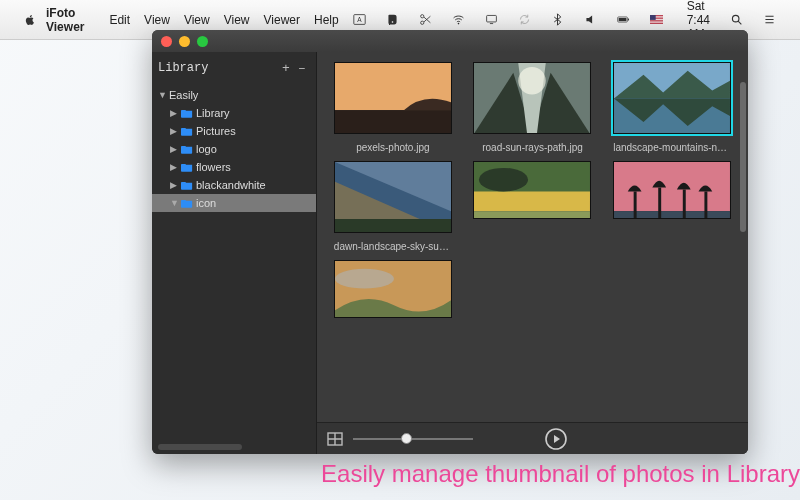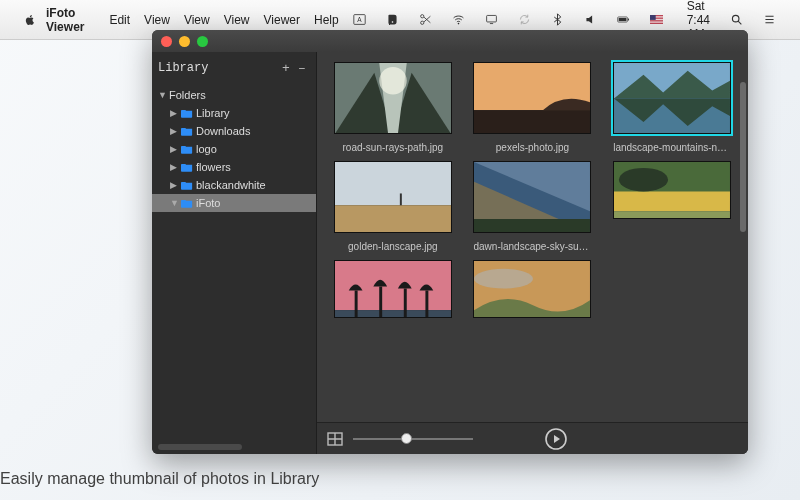--- a/index.html
+++ b/index.html
@@ -56,21 +56,21 @@
 
   .toolbar { height:32px; background:#343434; border-top:1px solid #222; display:flex; align-items:center; padding:0 10px; gap:10px; }
   .toolbar .grid-icon svg{width:16px;height:14px;display:block;fill:none;stroke:#bbb;stroke-width:1.4;}
   .toolbar .slider { position:relative; width:120px; height:14px; display:flex; align-items:center; }
   .toolbar .slider .track{height:2px;background:#777;width:100%;}
   .toolbar .slider .knob{position:absolute;left:48px;top:1px;width:11px;height:11px;border-radius:50%;background:#eee;border:1px solid #888;}
   .toolbar .spacer{flex:1;}
   .toolbar .play svg{width:24px;height:24px;display:block;stroke:#ccc;fill:none;stroke-width:1.6;}
 
   
-  .promo { position:absolute; left:0; right:0; bottom:12px; text-align:left; font-size:16px; color:#404040; font-weight:400; }
+  .promo { position:absolute; left:0; right:0; bottom:12px; text-align:right; font-size:24px; color:#ec4899; font-weight:400; }
 
   
   .art{position:absolute;inset:0;}
 </style>
 </head>
 <body>
 
 <div class="menubar">
   <span class="apple">
       <svg viewBox="0 0 16 16">
@@ -177,39 +177,39 @@
 
     <div class="sidebar">
       <div class="sidebar-header">
         <span class="label">Library</span>
         <span class="btn">+</span>
         <span class="btn">–</span>
       </div>
       <div class="tree">
         <div class="tree-row root">
           <span class="disclose">▼</span>
-          <span>Folders</span>
+          <span>Easily</span>
         </div>
         <div class="tree-row child">
           <span class="disclose">▶</span>
           <span class="folder-icon">
               <svg viewBox="0 0 14 11">
                 <path fill="#2e8df6" d="M1 2h4l1 1h7v7a1 1 0 0 1-1 1H1a1 1 0 0 1-1-1V3a1 1 0 0 1 1-1z"></path>
               </svg>
             </span>
           <span>Library</span>
         </div>
         <div class="tree-row child">
           <span class="disclose">▶</span>
           <span class="folder-icon">
               <svg viewBox="0 0 14 11">
                 <path fill="#2e8df6" d="M1 2h4l1 1h7v7a1 1 0 0 1-1 1H1a1 1 0 0 1-1-1V3a1 1 0 0 1 1-1z"></path>
               </svg>
             </span>
-          <span>Downloads</span>
+          <span>Pictures</span>
         </div>
         <div class="tree-row child">
           <span class="disclose">▶</span>
           <span class="folder-icon">
               <svg viewBox="0 0 14 11">
                 <path fill="#2e8df6" d="M1 2h4l1 1h7v7a1 1 0 0 1-1 1H1a1 1 0 0 1-1-1V3a1 1 0 0 1 1-1z"></path>
               </svg>
             </span>
           <span>logo</span>
         </div>
@@ -231,75 +231,65 @@
             </span>
           <span>blackandwhite</span>
         </div>
         <div class="tree-row child selected">
           <span class="disclose">▼</span>
           <span class="folder-icon">
               <svg viewBox="0 0 14 11">
                 <path fill="#2e8df6" d="M1 2h4l1 1h7v7a1 1 0 0 1-1 1H1a1 1 0 0 1-1-1V3a1 1 0 0 1 1-1z"></path>
               </svg>
             </span>
-          <span>iFoto</span>
+          <span>icon</span>
         </div>
       </div>
       <div class="sidebar-footer">
           <div class="hscroll"></div>
         </div>
     </div>
 
     <div class="main">
       <div class="grid-viewport">
         <div class="grid">
 
+          <div class="thumb-cell">
+            <div class="thumb">
+                <svg class="art" viewBox="0 0 118 72" preserveAspectRatio="none">
+                  <rect width="118" height="48" fill="#e7a96b"></rect>
+                  <rect y="48" width="118" height="24" fill="#2a1f1a"></rect>
+                  <path d="M70 48 Q90 30 118 40 L118 48Z" fill="#3a2a22"></path>
+                </svg>
+              </div>
+            <div class="caption">pexels-photo.jpg</div>
+          </div>
           <div class="thumb-cell">
             <div class="thumb">
                 <svg class="art" viewBox="0 0 118 72" preserveAspectRatio="none">
                   <rect width="118" height="72" fill="#6a7a73"></rect>
                   <path d="M0 72 L40 10 L59 72Z" fill="#2f3a30"></path>
                   <path d="M118 72 L78 10 L59 72Z" fill="#2f3a30"></path>
                   <path d="M45 0 L73 0 L64 72 L54 72Z" fill="#b8c4ba"></path>
                   <circle cx="59" cy="18" r="14" fill="rgba(255,255,240,.6)"></circle>
                 </svg>
               </div>
             <div class="caption">road-sun-rays-path.jpg</div>
           </div>
-          <div class="thumb-cell">
-            <div class="thumb">
-                <svg class="art" viewBox="0 0 118 72" preserveAspectRatio="none">
-                  <rect width="118" height="48" fill="#e7a96b"></rect>
-                  <rect y="48" width="118" height="24" fill="#2a1f1a"></rect>
-                  <path d="M70 48 Q90 30 118 40 L118 48Z" fill="#3a2a22"></path>
-                </svg>
-              </div>
-            <div class="caption">pexels-photo.jpg</div>
-          </div>
 
           <div class="thumb-cell">
             <div class="thumb selected">
                 <svg class="art" viewBox="0 0 118 72" preserveAspectRatio="none">
                   <rect width="118" height="36" fill="#79a8c9"></rect>
                   <path d="M0 36 L30 12 L50 30 L75 8 L100 28 L118 18 L118 36Z" fill="#3a5a4a"></path>
                   <rect y="36" width="118" height="36" fill="#4a7a95"></rect>
                   <path d="M0 36 L30 60 L50 42 L75 64 L100 44 L118 54 L118 36Z" fill="#2f4a3c"></path>
                 </svg>
               </div>
             <div class="caption">landscape-mountains-nat...</div>
-          </div>
-          <div class="thumb-cell">
-            <div class="thumb">
-                <svg class="art" viewBox="0 0 118 72" preserveAspectRatio="none">
-                  <rect width="118" height="44" fill="#cbd5dc"></rect>
-                  <rect y="44" width="118" height="28" fill="#b89862"></rect>
-                  <rect x="66" y="32" width="2" height="12" fill="#333"></rect>
-                </svg>
-              </div>
-            <div class="caption">golden-lanscape.jpg</div>
           </div>
           <div class="thumb-cell">
             <div class="thumb">
                 <svg class="art" viewBox="0 0 118 72" preserveAspectRatio="none">
                   <rect width="118" height="72" fill="#3a5a7a"></rect>
                   <path d="M0 0 L118 50 L118 0Z" fill="#7a95b0" opacity=".6"></path>
                   <path d="M0 20 L118 72 L0 72Z" fill="#907848" opacity=".7"></path>
                   <rect y="58" width="118" height="14" fill="#2a3a28"></rect>
                 </svg>
               </div>

